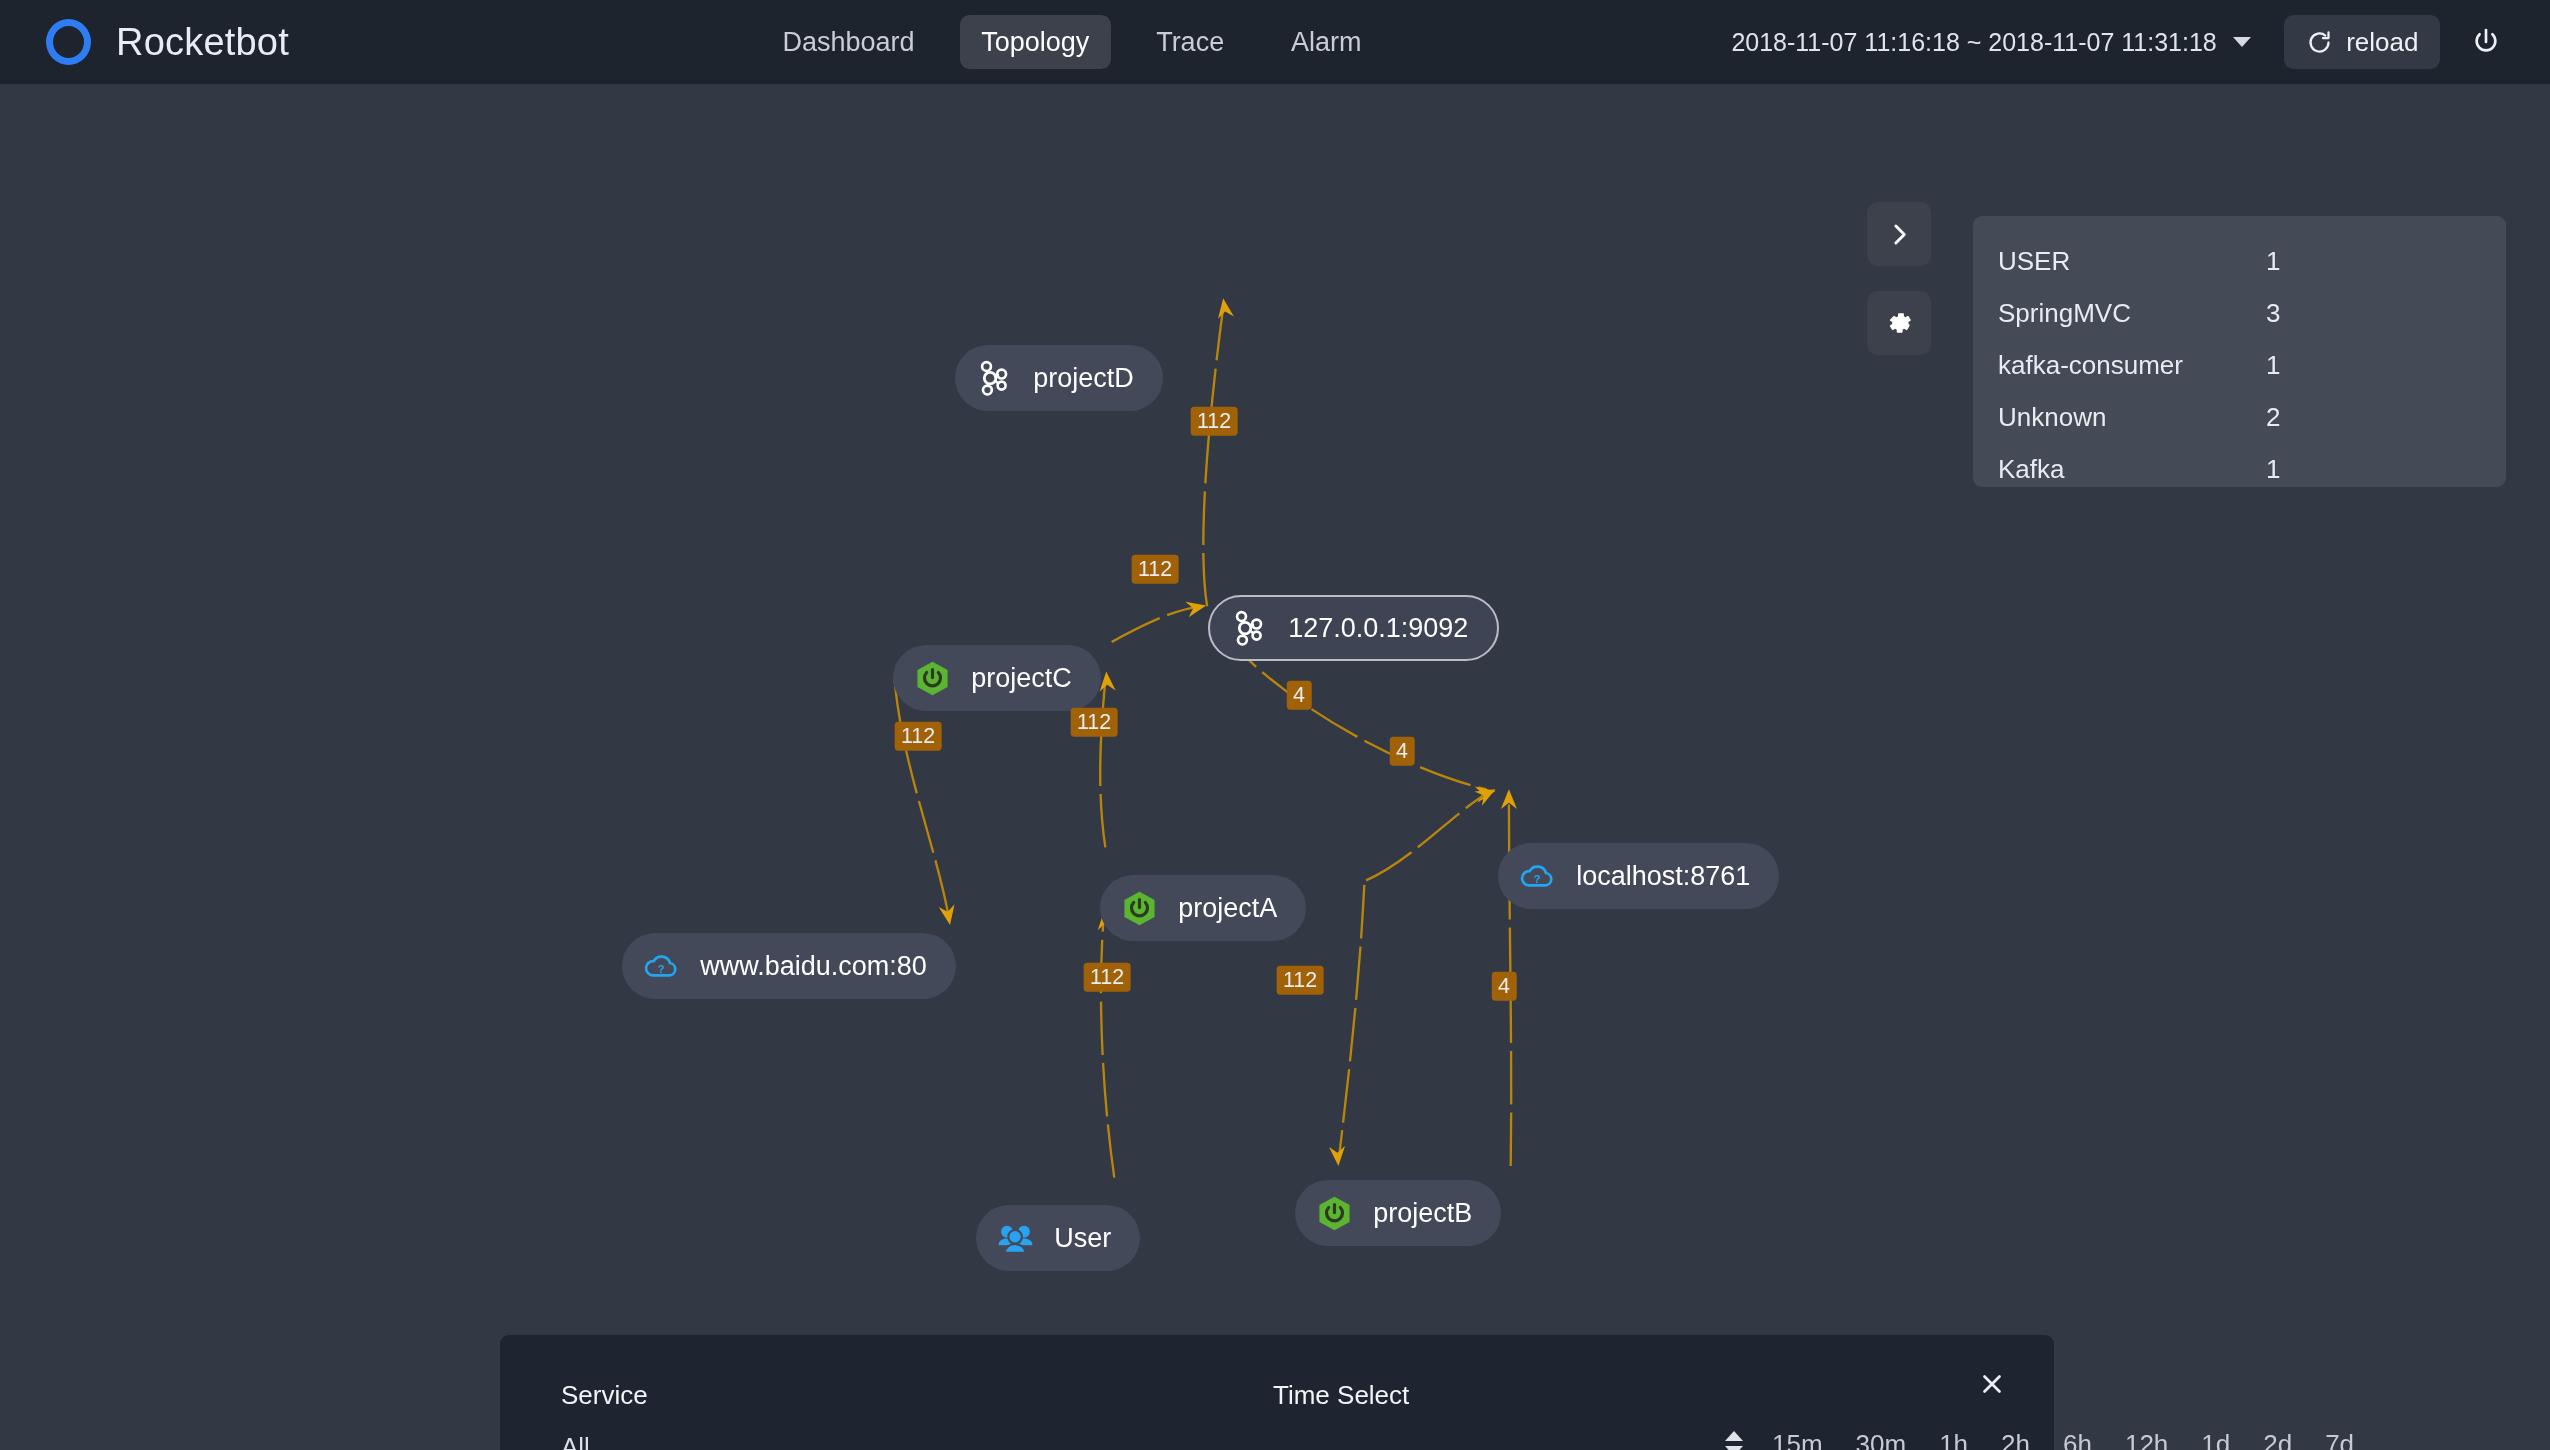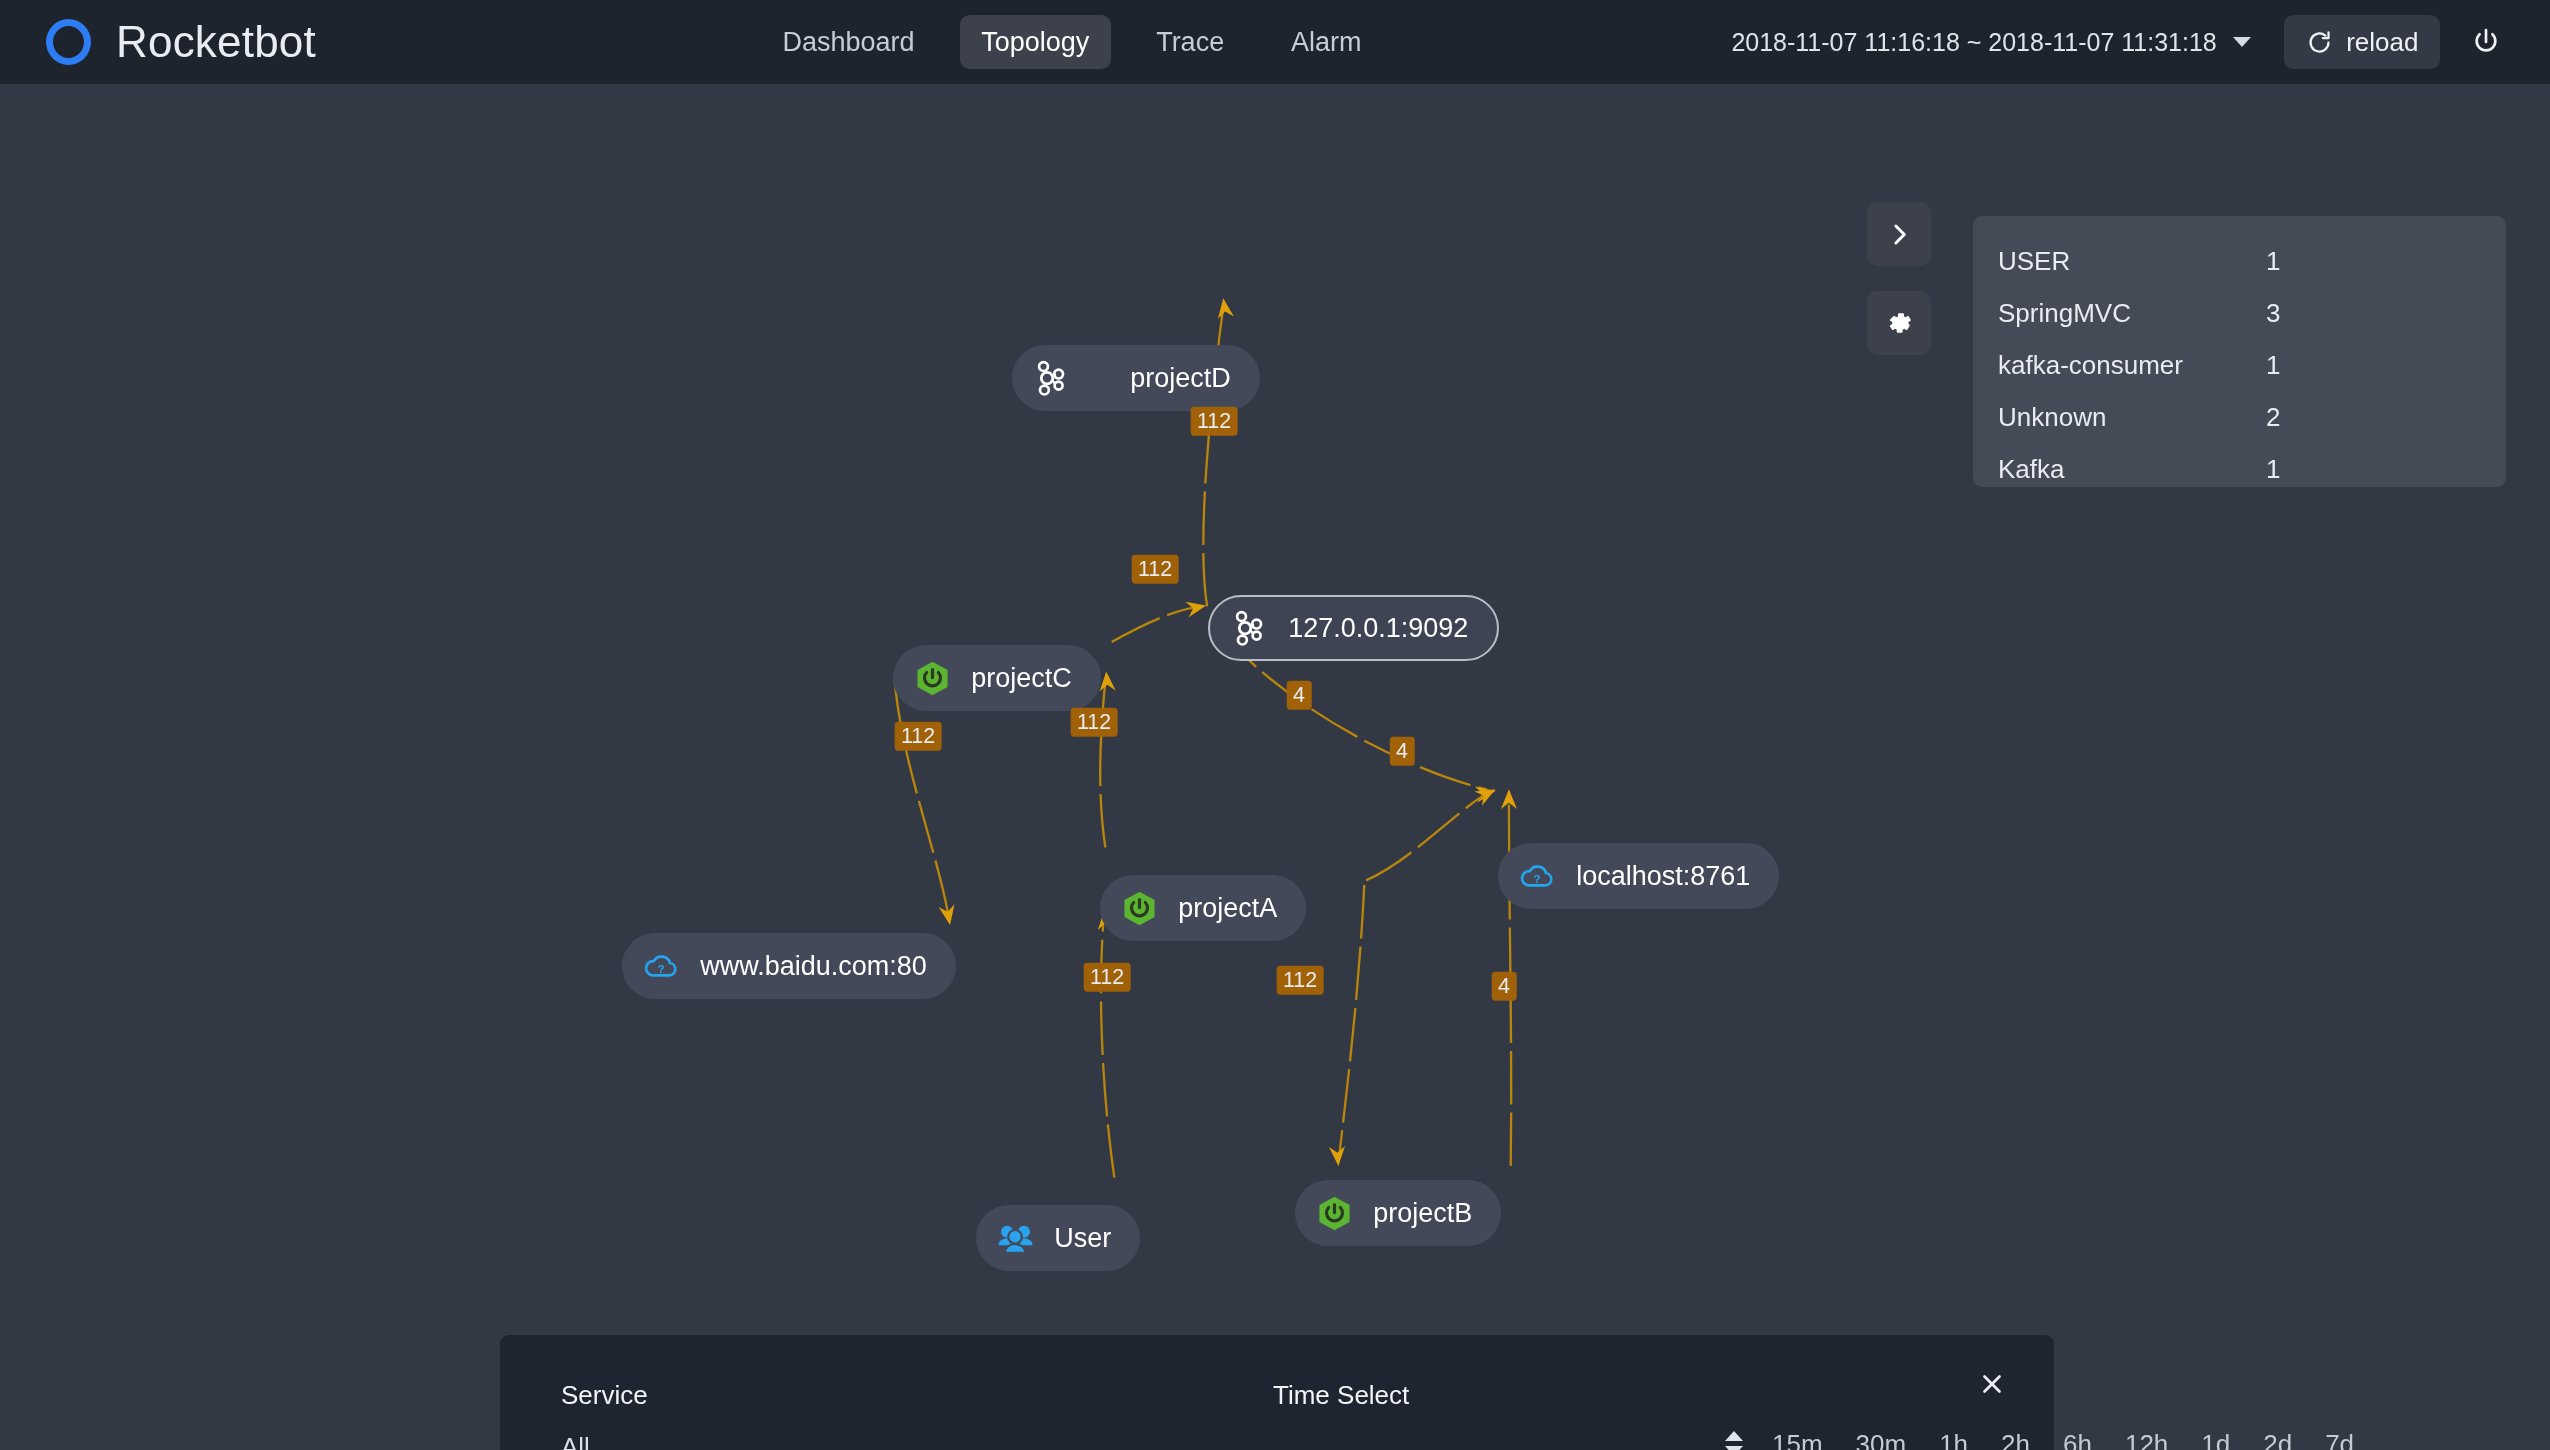--- a/index.html
+++ b/index.html
@@ -16,21 +16,21 @@
     position: absolute; top: 0; left: 0;
     width: 2550px; height: 84px;
     background: #1e242e;
     display: flex; align-items: center;
   }
   .brand { display: flex; align-items: center; margin-left: 46px; }
   .brand-logo {
     width: 45px; height: 46px; border-radius: 50%;
     border: 7.1px solid #2f7df4; background: transparent;
   }
-  .brand-name { color: #e9ecf2; font-size: 44px; margin-left: 25px; letter-spacing: 0.2px; }
+  .brand-name { color: #e9ecf2; font-size: 38px; margin-left: 25px; letter-spacing: 0.2px; }
 
   .nav { position: absolute; left: 761px; top: 0; height: 84px; display: flex; align-items: center; gap: 0px; }
   .nav-item {
     color: #c8ccd4; font-size: 27px; padding: 11.6px 21.4px;
     border-radius: 9.8px; margin-right: 24px; cursor: pointer; white-space: nowrap;
   }
   .nav-item.active { background: #3c414b; color: #ffffff; }
 
   .header-right {
     position: absolute; right: 38px; top: 0; height: 84px;
@@ -186,21 +186,21 @@
           <path d="M 1530 892 C 1580 870 1630 815 1665 795" fill="none" stroke="#b8860b" stroke-width="2.6" stroke-dasharray="60 9"></path>
           <path d="M 0 0 L -9 22 L 0 15 L 9 22 Z" fill="#e0a008" transform="translate(1675,790) rotate(62)"></path>
           <path d="M 1528 897 C 1522 1020 1508 1130 1500 1200" fill="none" stroke="#b8860b" stroke-width="2.6" stroke-dasharray="60 9"></path>
           <path d="M 0 0 L -9 22 L 0 15 L 9 22 Z" fill="#e0a008" transform="translate(1499,1212) rotate(176)"></path>
           <path d="M 1692 1212 C 1694 1080 1690 930 1690 800" fill="none" stroke="#b8860b" stroke-width="2.6" stroke-dasharray="60 9"></path>
           <path d="M 0 0 L -9 22 L 0 15 L 9 22 Z" fill="#e0a008" transform="translate(1690,790) rotate(0)"></path>
         </g>
     </svg>
 
     <div id="nodes-layer">
-        <div class="node" style="left: 1012px; top: 261px; gap: 40px;">
+        <div class="node" style="left: 955px; top: 261px;">
           <span class="node-icon">
             <svg width="39" height="39" viewBox="0 0 44 44">
               <circle cx="13" cy="8.5" r="5" fill="none" stroke="#ffffff" stroke-width="3"></circle>
               <circle cx="30" cy="17" r="5" fill="none" stroke="#ffffff" stroke-width="3"></circle>
               <circle cx="30" cy="30" r="4.5" fill="none" stroke="#ffffff" stroke-width="3"></circle>
               <circle cx="14" cy="35" r="5" fill="none" stroke="#ffffff" stroke-width="3"></circle>
               <circle cx="17" cy="21.5" r="6.5" fill="none" stroke="#ffffff" stroke-width="3.2"></circle>
               <path d="M23 19.5 L26 17.8 M23.2 24.5 L26 27.5 M15.5 28 L14.5 30.5" stroke="#ffffff" stroke-width="2.6" stroke-linecap="round"></path>
             </svg>
           </span>

